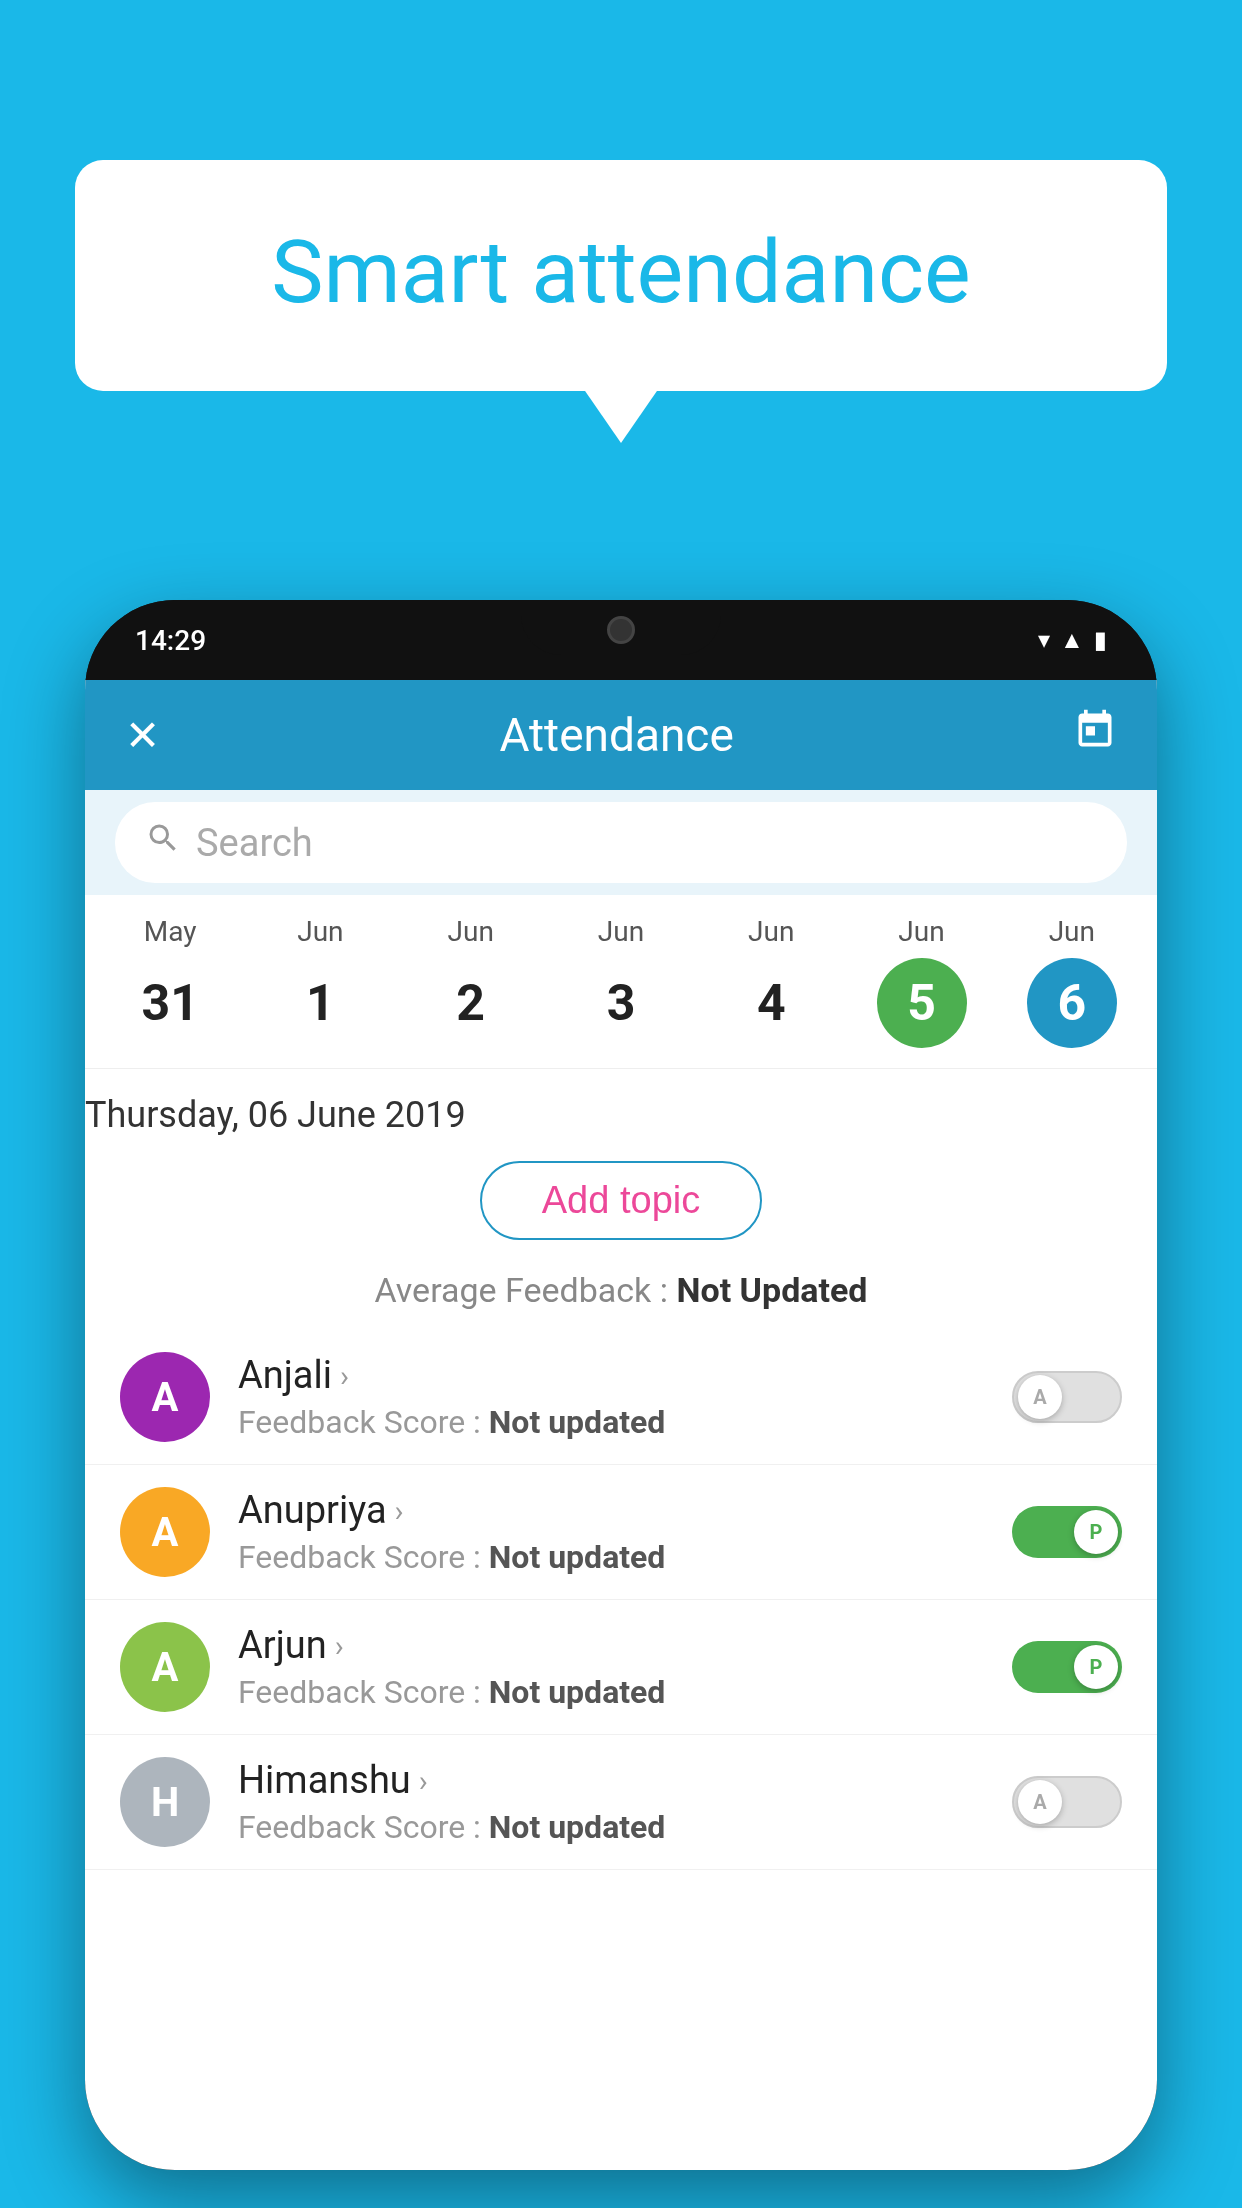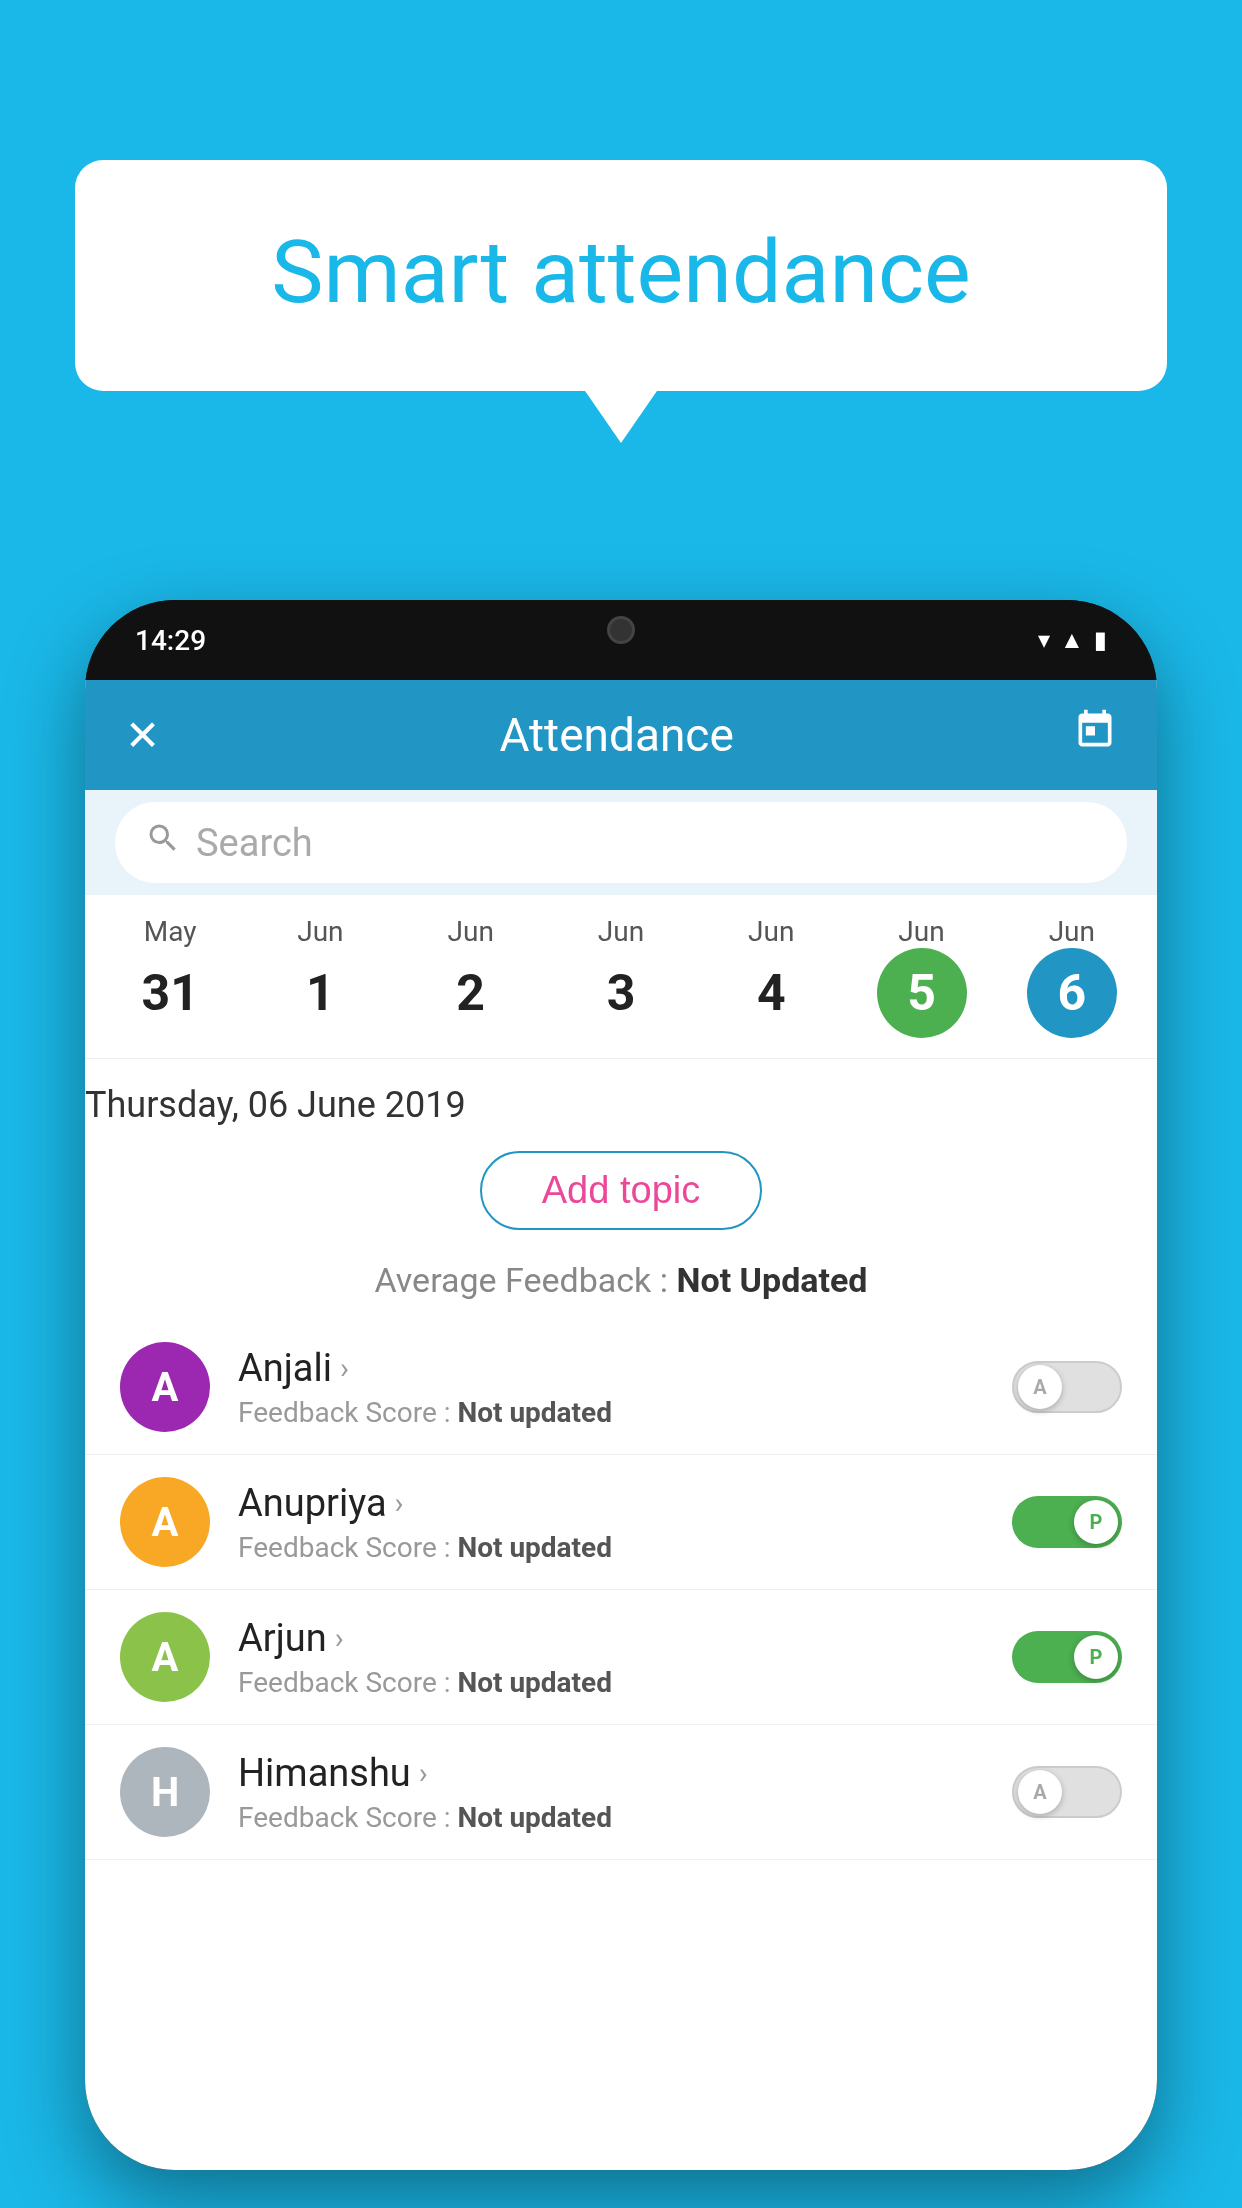--- a/index.html
+++ b/index.html
@@ -197,20 +197,21 @@
       padding: 20px 10px;
       background: white;
       border-bottom: 1px solid #eee;
     }
 
     .calendar-item {
       flex: 1;
       display: flex;
       flex-direction: column;
       align-items: center;
+      gap: 10px;
     }
 
     .cal-month {
       font-size: 28px;
       color: #555;
     }
 
     .cal-day {
       font-size: 50px;
       font-weight: 700;
@@ -312,21 +313,21 @@
       margin-bottom: 6px;
       text-align: center;
     }
 
     .student-name .chevron {
       font-size: 30px;
       color: #999;
     }
 
     .student-feedback {
-      font-size: 28px;
+      font-size: 32px;
       color: #999;
     }
 
     .student-feedback strong {
       color: #555;
     }
 
     
     .toggle-switch {
       width: 110px;

